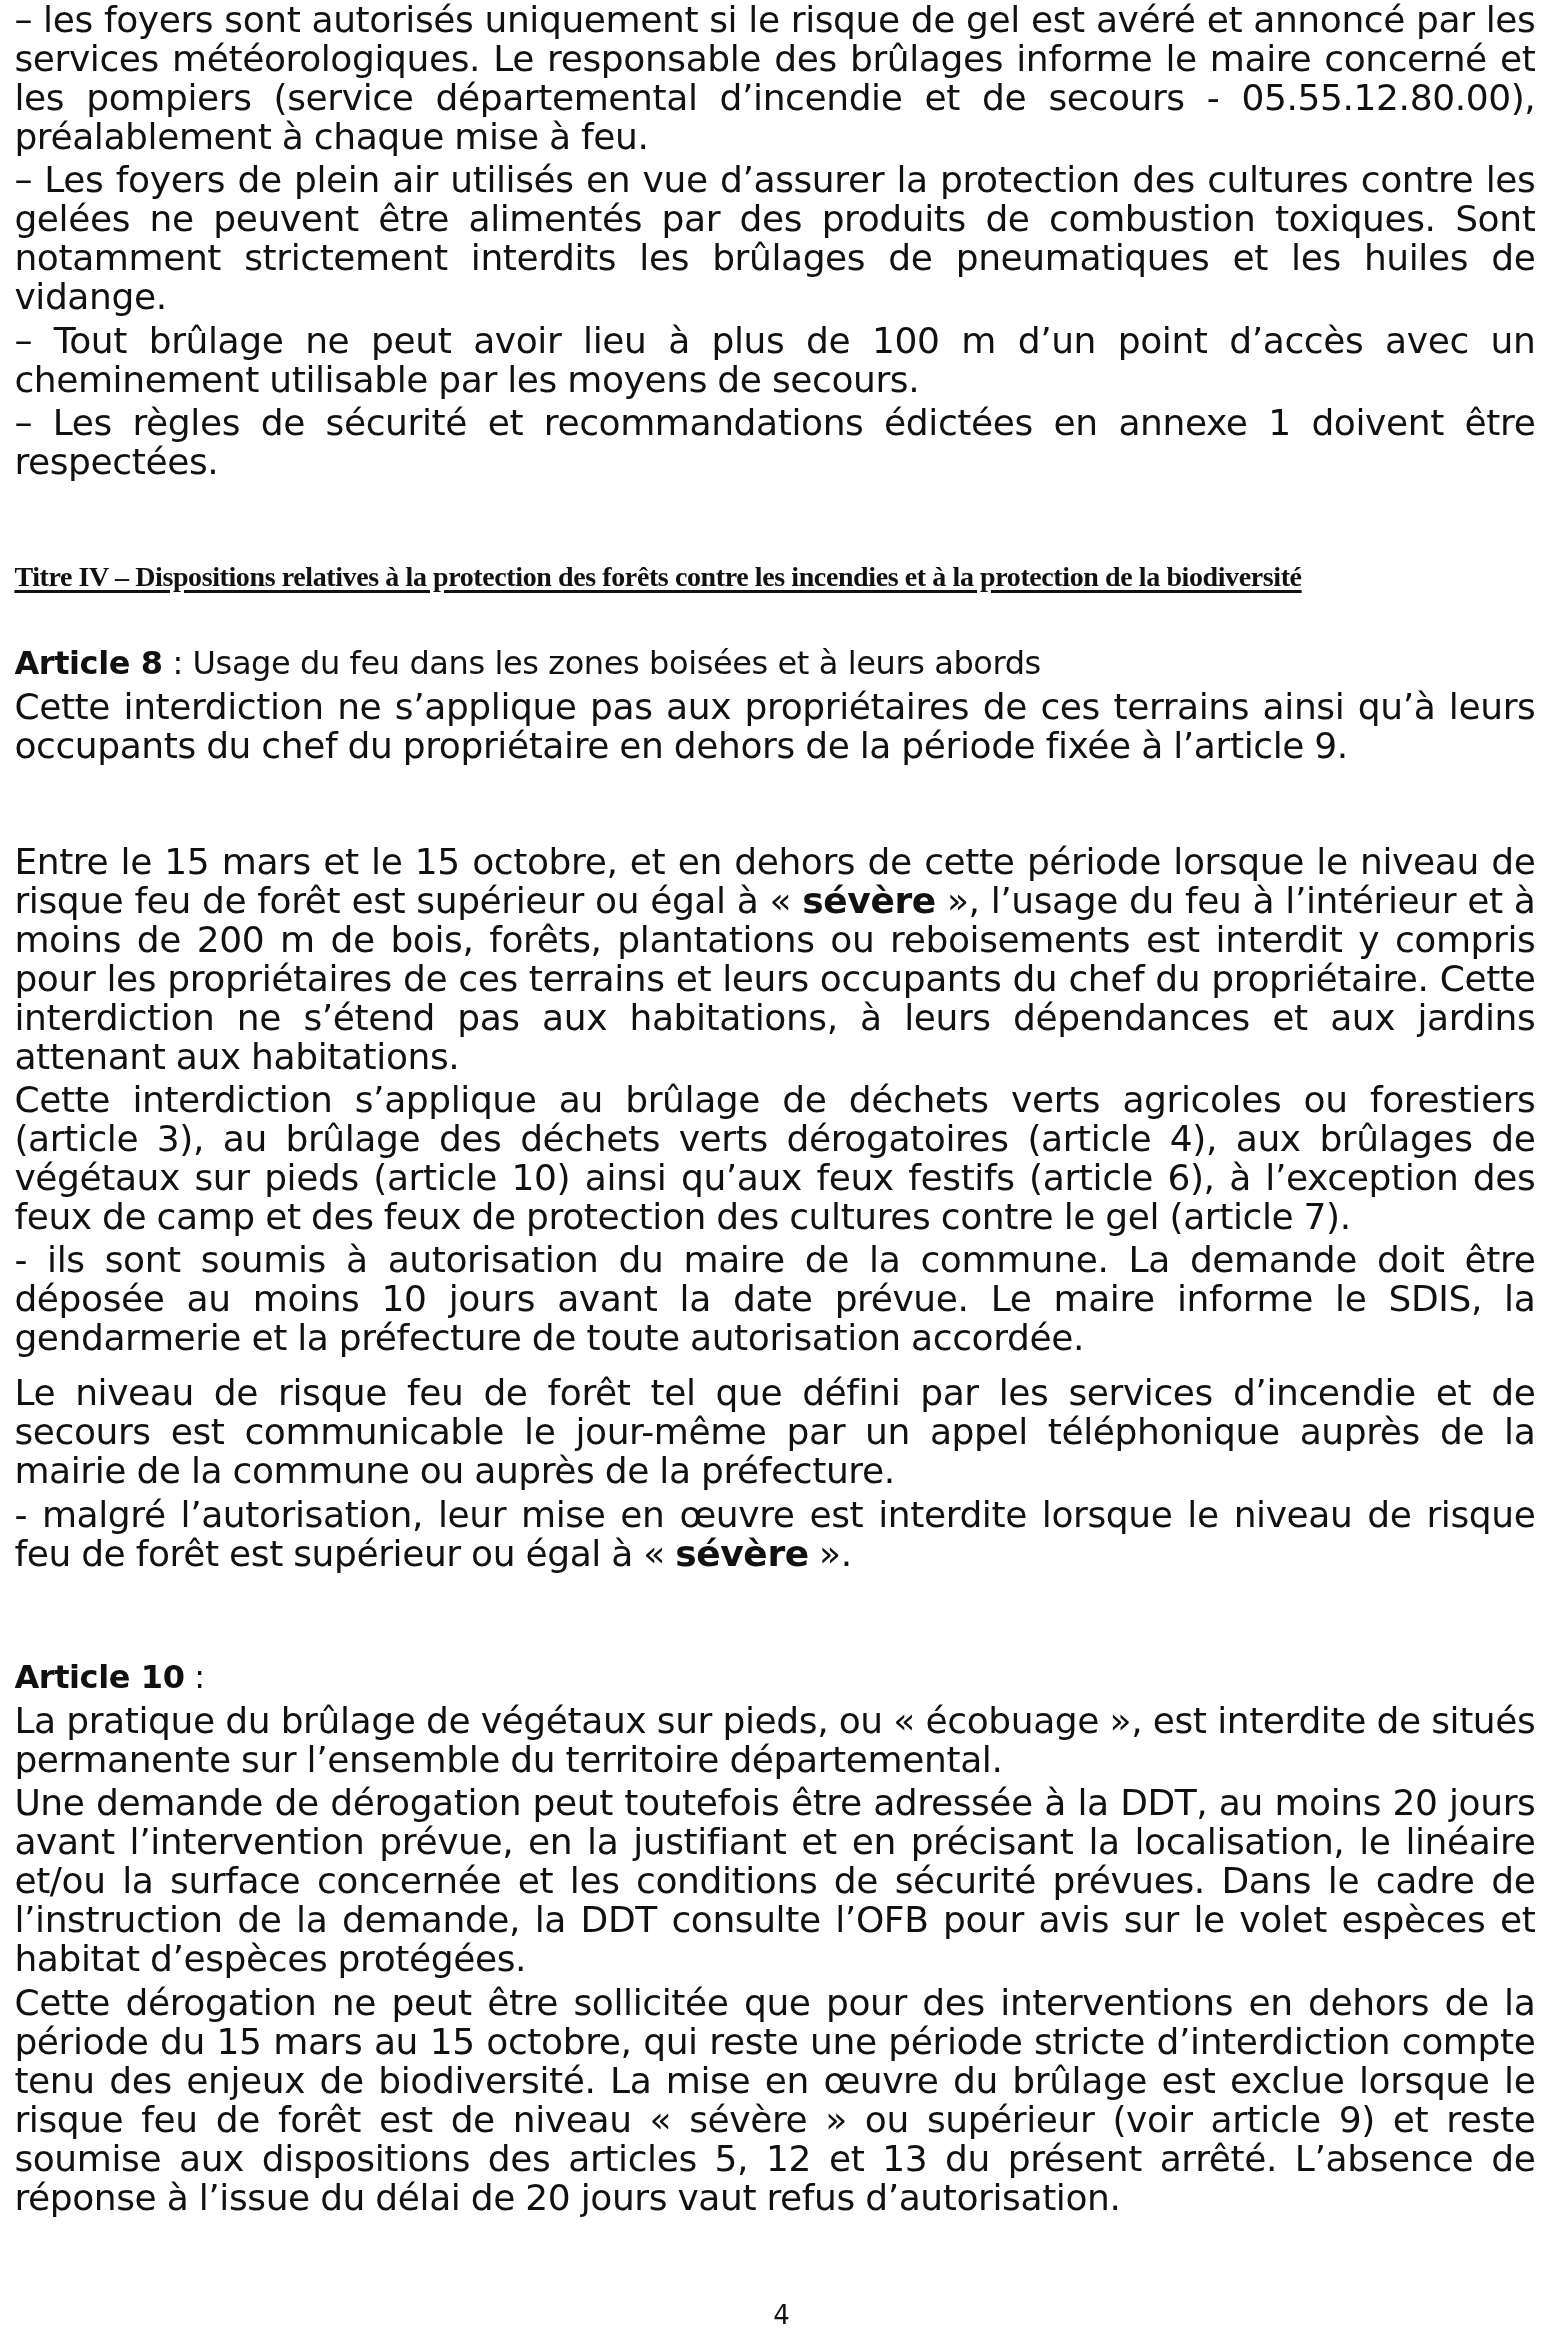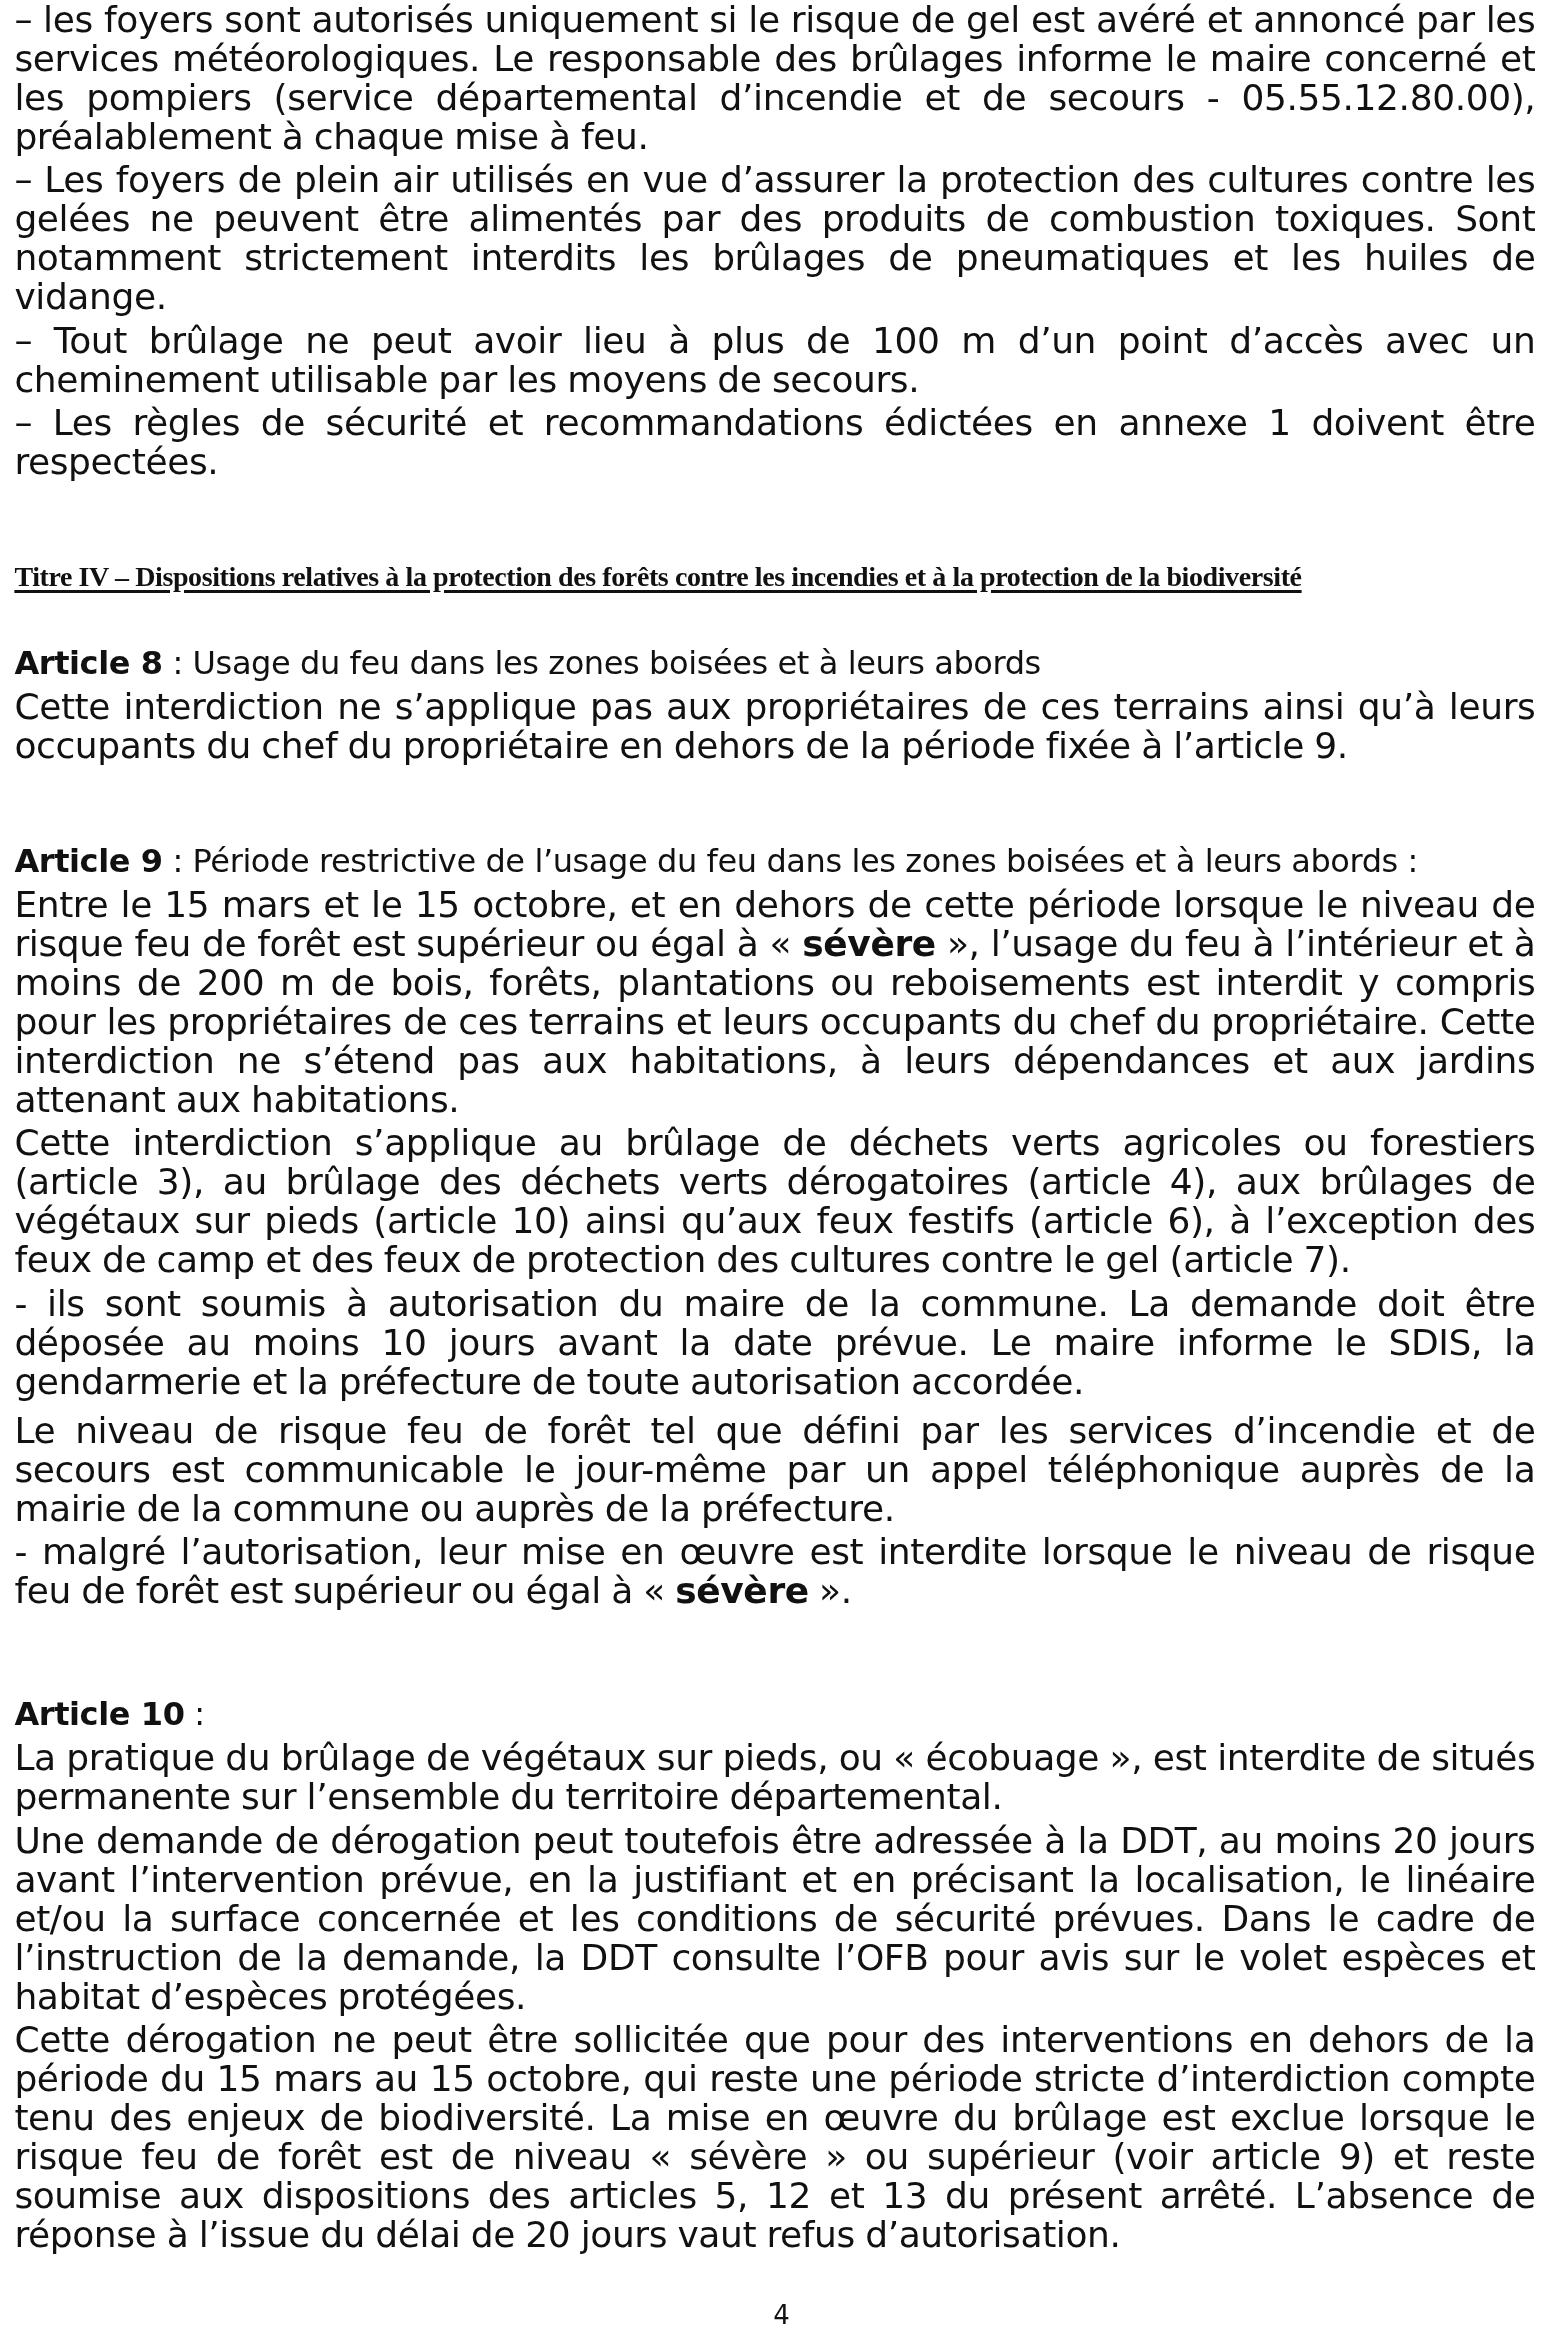--- a/index.html
+++ b/index.html
@@ -70,24 +70,23 @@
   <div class="sec-gap-md"></div>
 
   <section>
     <p class="art-head"><b>Article 8</b><span> : Usage du feu dans les zones boisées et à leurs abords</span></p>
     <p class="p last-left">Cette interdiction ne s’applique pas aux propriétaires de ces terrains ainsi qu’à leurs occupants du chef du propriétaire en dehors de la période fixée à l’article 9.</p>
   </section>
 
   <div class="sec-gap-lg"></div>
 
   <section>
-    <p class="art-head"><b>Article 9</b><span> : Période restrictive de l’usage du feu dans les zones boisées et à leurs abords :</span></p>
     <p class="p last-left"><span>Entre le 15 mars et le 15 octobre, et en dehors de cette période lorsque le niveau de risque feu de forêt est supérieur ou égal à « </span><b>sévère</b><span> », l’usage du feu à l’intérieur et à moins de 200 m de bois, forêts, plantations ou reboisements est interdit y compris pour les propriétaires de ces terrains et leurs occupants du chef du propriétaire. Cette interdiction ne s’étend pas aux habitations, à leurs dépendances et aux jardins attenant aux habitations.</span></p>
     <p class="p last-left">Cette interdiction s’applique au brûlage de déchets verts agricoles ou forestiers (article 3), au brûlage des déchets verts dérogatoires (article 4), aux brûlages de végétaux sur pieds (article 10) ainsi qu’aux feux festifs (article 6), à l’exception des feux de camp et des feux de protection des cultures contre le gel (article 7).</p>
-    <p class="p last-left" style="margin-bottom:10px">- ils sont soumis à autorisation du maire de la commune. La demande doit être déposée au moins 10 jours avant la date prévue. Le maire informe le SDIS, la gendarmerie et la préfecture de toute autorisation accordée.</p>
+    <p class="p last-left" style="margin-bottom:16px">- ils sont soumis à autorisation du maire de la commune. La demande doit être déposée au moins 10 jours avant la date prévue. Le maire informe le SDIS, la gendarmerie et la préfecture de toute autorisation accordée.</p>
     <p class="p last-left">Le niveau de risque feu de forêt tel que défini par les services d’incendie et de secours est communicable le jour-même par un appel téléphonique auprès de la mairie de la commune ou auprès de la préfecture.</p>
     <p class="p last-left" style="margin-bottom:13px"><span>- malgré l’autorisation, leur mise en œuvre est interdite lorsque le niveau de risque feu de forêt est supérieur ou égal à « </span><b>sévère</b><span> ».</span></p>
   </section>
 
   <div class="sec-gap-lg"></div>
 
   <section>
     <p class="art-head"><b>Article 10</b><span> :</span></p>
     <p class="p last-left">La pratique du brûlage de végétaux sur pieds, ou « écobuage », est interdite de situés permanente sur l’ensemble du territoire départemental.</p>
     <p class="p last-left">Une demande de dérogation peut toutefois être adressée à la DDT, au moins 20 jours avant l’intervention prévue, en la justifiant et en précisant la localisation, le linéaire et/ou la surface concernée et les conditions de sécurité prévues. Dans le cadre de l’instruction de la demande, la DDT consulte l’OFB pour avis sur le volet espèces et habitat d’espèces protégées.</p>

